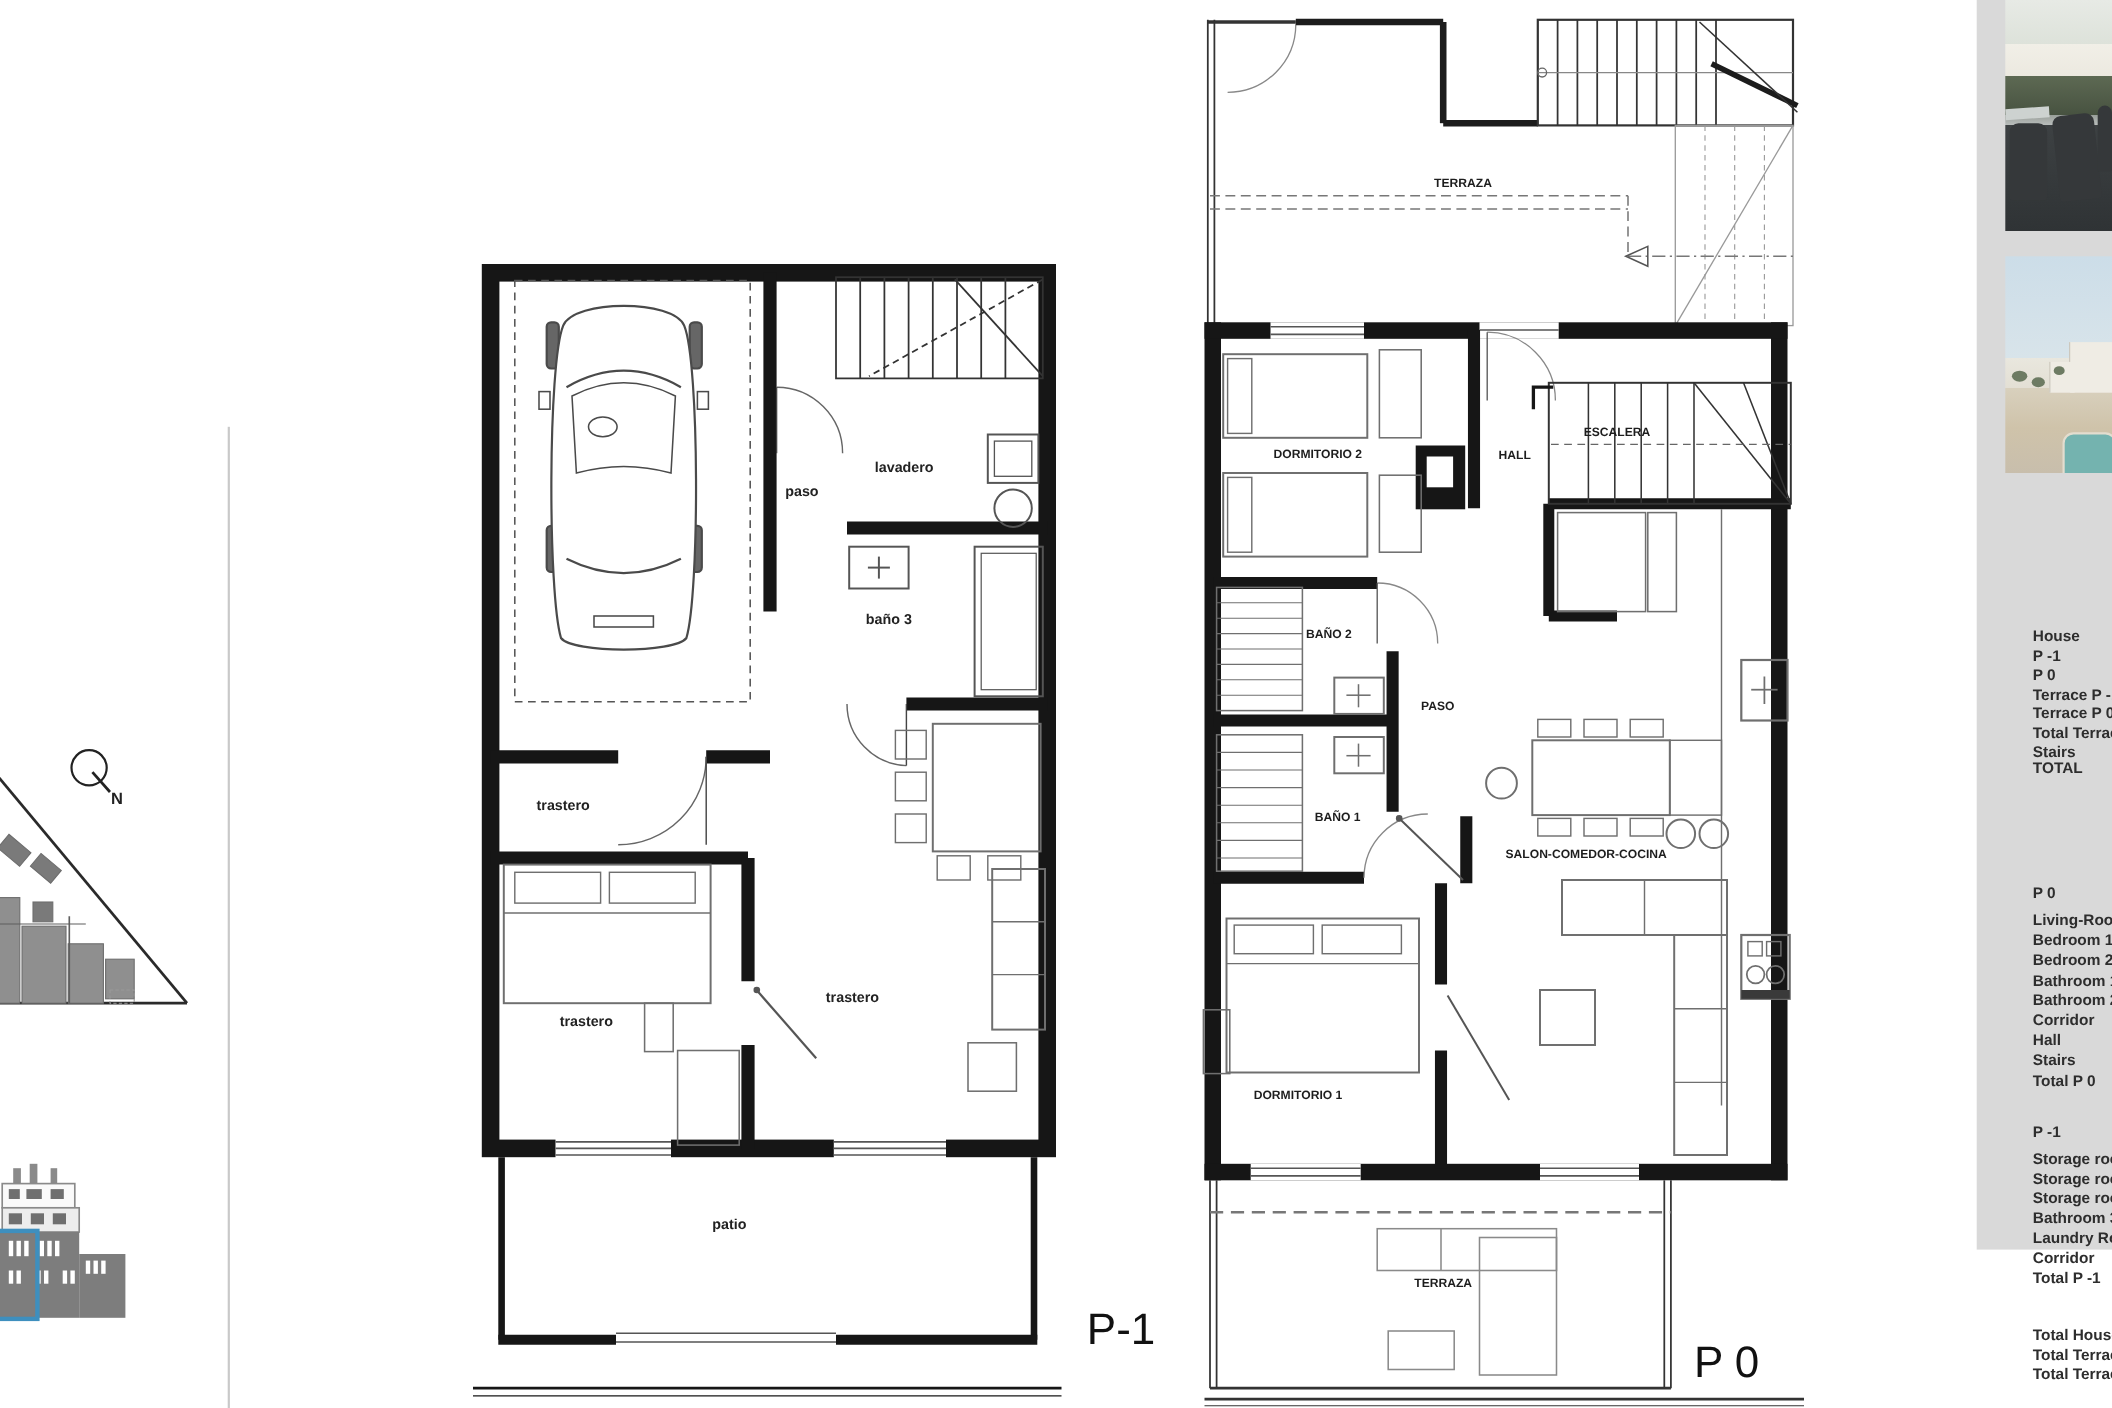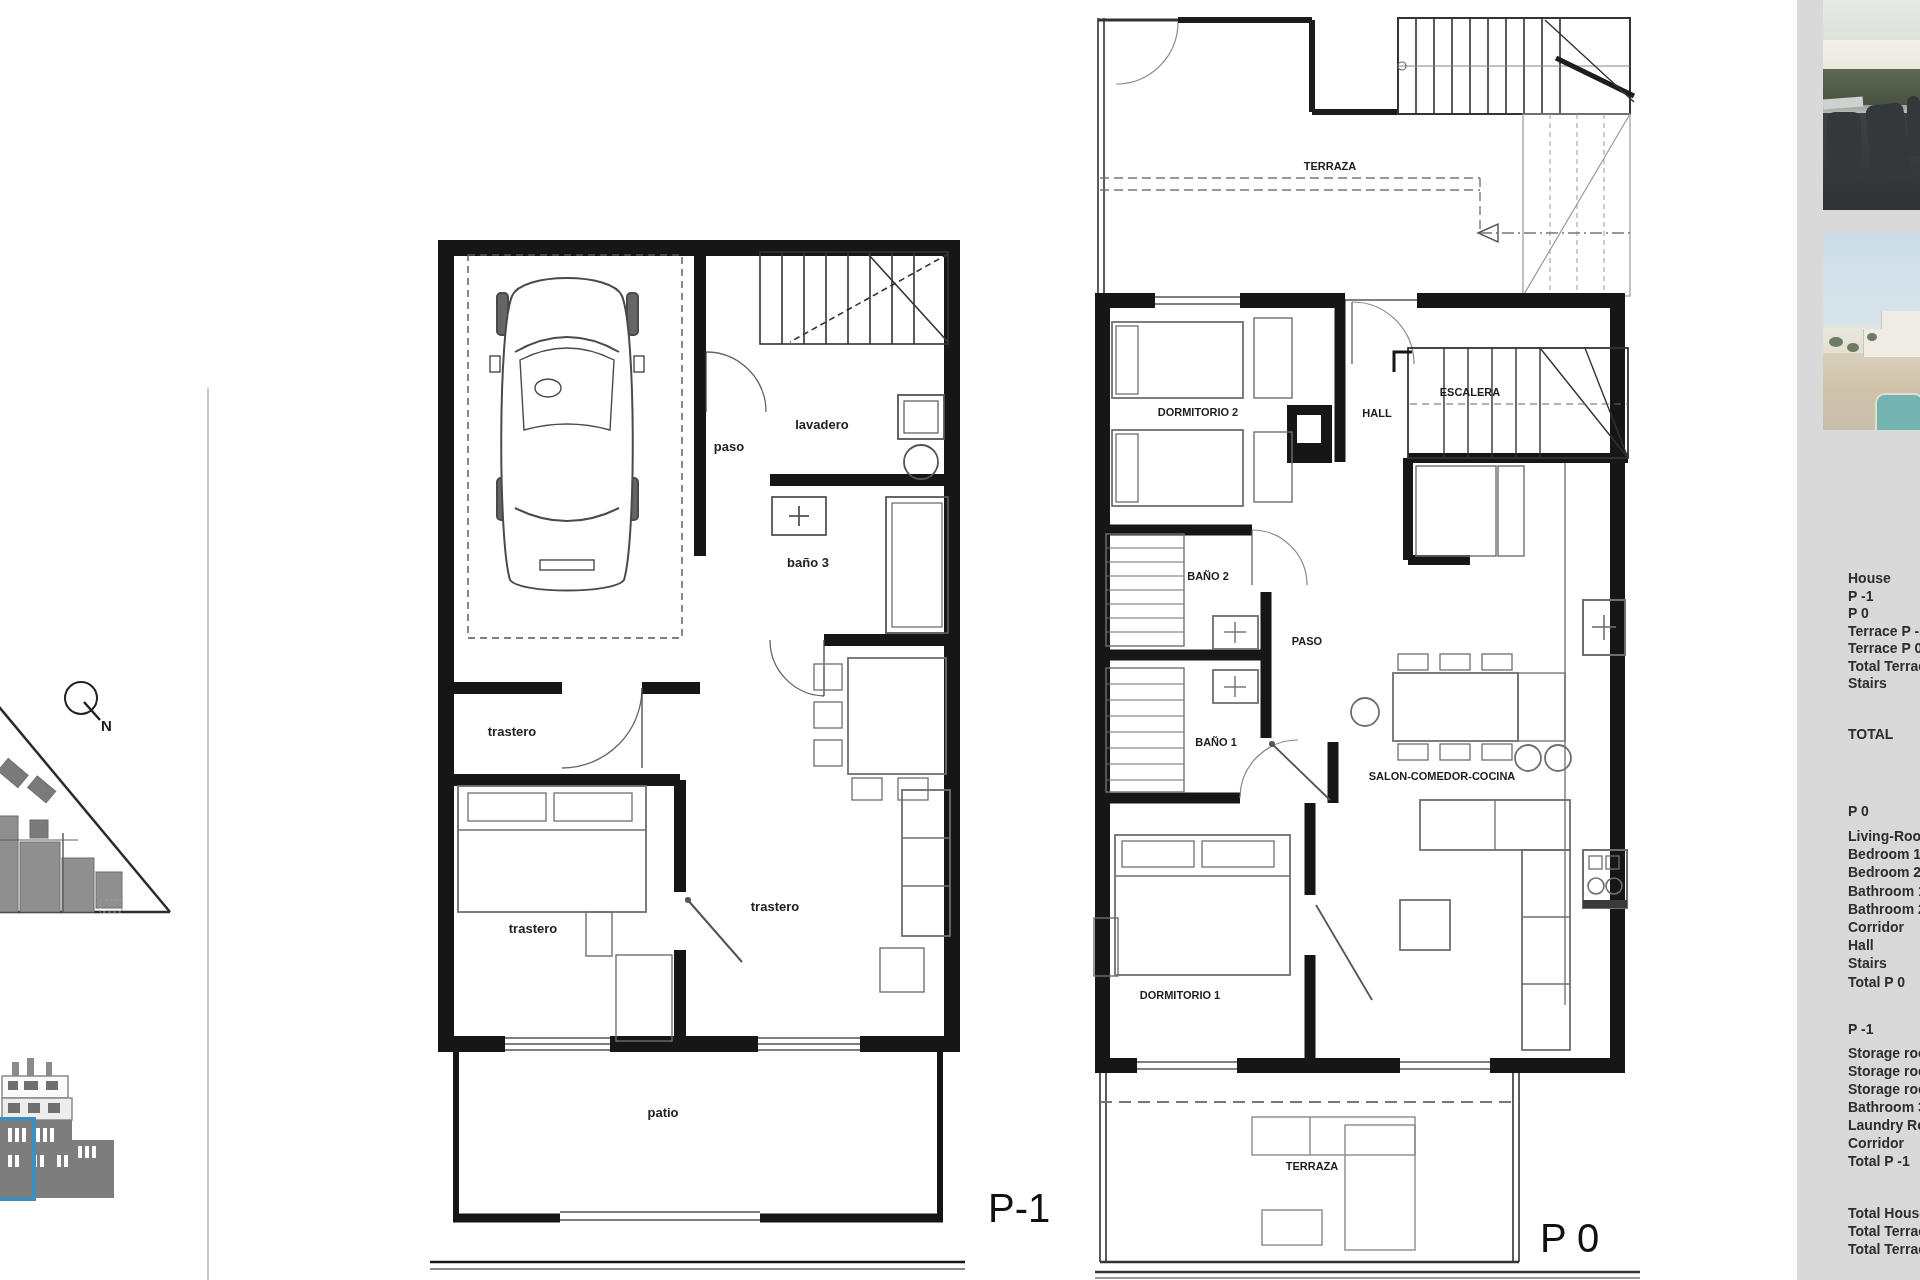--- a/index.html
+++ b/index.html
@@ -4,21 +4,21 @@
 <style>
   html,body{margin:0;padding:0;background:#ffffff;}
   body{width:1920px;height:1280px;position:relative;overflow:hidden;
        font-family:"Liberation Sans", sans-serif;}
   .abs{position:absolute;}
   svg text{font-family:"Liberation Sans", sans-serif;}
   .plan-label{font-size:13px;font-weight:700;fill:#222;}
   .plan-label-sm{font-size:11px;font-weight:700;fill:#1d1d1d;}
   .plan-title{font-size:40px;font-weight:500;fill:#111;}
   
-  #sidebar{left:1797px;top:0;width:123px;height:1280px;background:#d9d9d9;}
+  #sidebar{left:1797px;top:0;width:123px;height:1136px;background:#d9d9d9;}
   .photo{position:absolute;left:26px;width:97px;overflow:hidden;}
   #photo-terrace{top:0;height:210px;
     background:linear-gradient(180deg,#e7eae5 0%,#dde2da 19%,#f1efe7 19%,#ece9e0 33%,#5d6953 33%,#475240 50%,#9aa09b 50%,#b8bcba 54%,#3d4143 54%,#2f3335 100%);}
   #photo-terrace .chair{position:absolute;background:#35383a;border-radius:8px 8px 3px 3px;}
   #photo-terrace .tabletop{position:absolute;background:#cdd2d0;}
   #photo-pool{top:233px;height:197px;
     background:linear-gradient(180deg,#ccdde8 0%,#d8e4ea 47%,#e9e7de 47%,#e3dfd4 61%,#d8d0bd 61%,#cfc3aa 79%,#c8beac 100%);}
   #photo-pool .bldg{position:absolute;background:#efece4;border-left:1px solid #c9c5ba;}
   #photo-pool .palm{position:absolute;background:#6d7b63;border-radius:50%;}
   #photo-pool .pool{position:absolute;background:#74b3af;border-radius:10px 10px 0 0;border:2px solid #e3ddcf;}
@@ -468,21 +468,21 @@
   <div class="side-text" style="top:570px;">
     <div>House</div>
     <div>P -1</div>
     <div>P 0</div>
     <div>Terrace P -1</div>
     <div>Terrace P 0</div>
     <div>Total Terrace</div>
     <div>Stairs</div>
   </div>
 
-  <div class="side-text" style="top:726px;">TOTAL</div>
+  <div class="side-text" style="top:690px;">TOTAL</div>
 
   <div class="side-text" style="top:803px;">P 0</div>
   <div class="side-text list" style="top:827px;">
     <div>Living-Room</div>
     <div>Bedroom 1</div>
     <div>Bedroom 2</div>
     <div>Bathroom 1</div>
     <div>Bathroom 2</div>
     <div>Corridor</div>
     <div>Hall</div>

